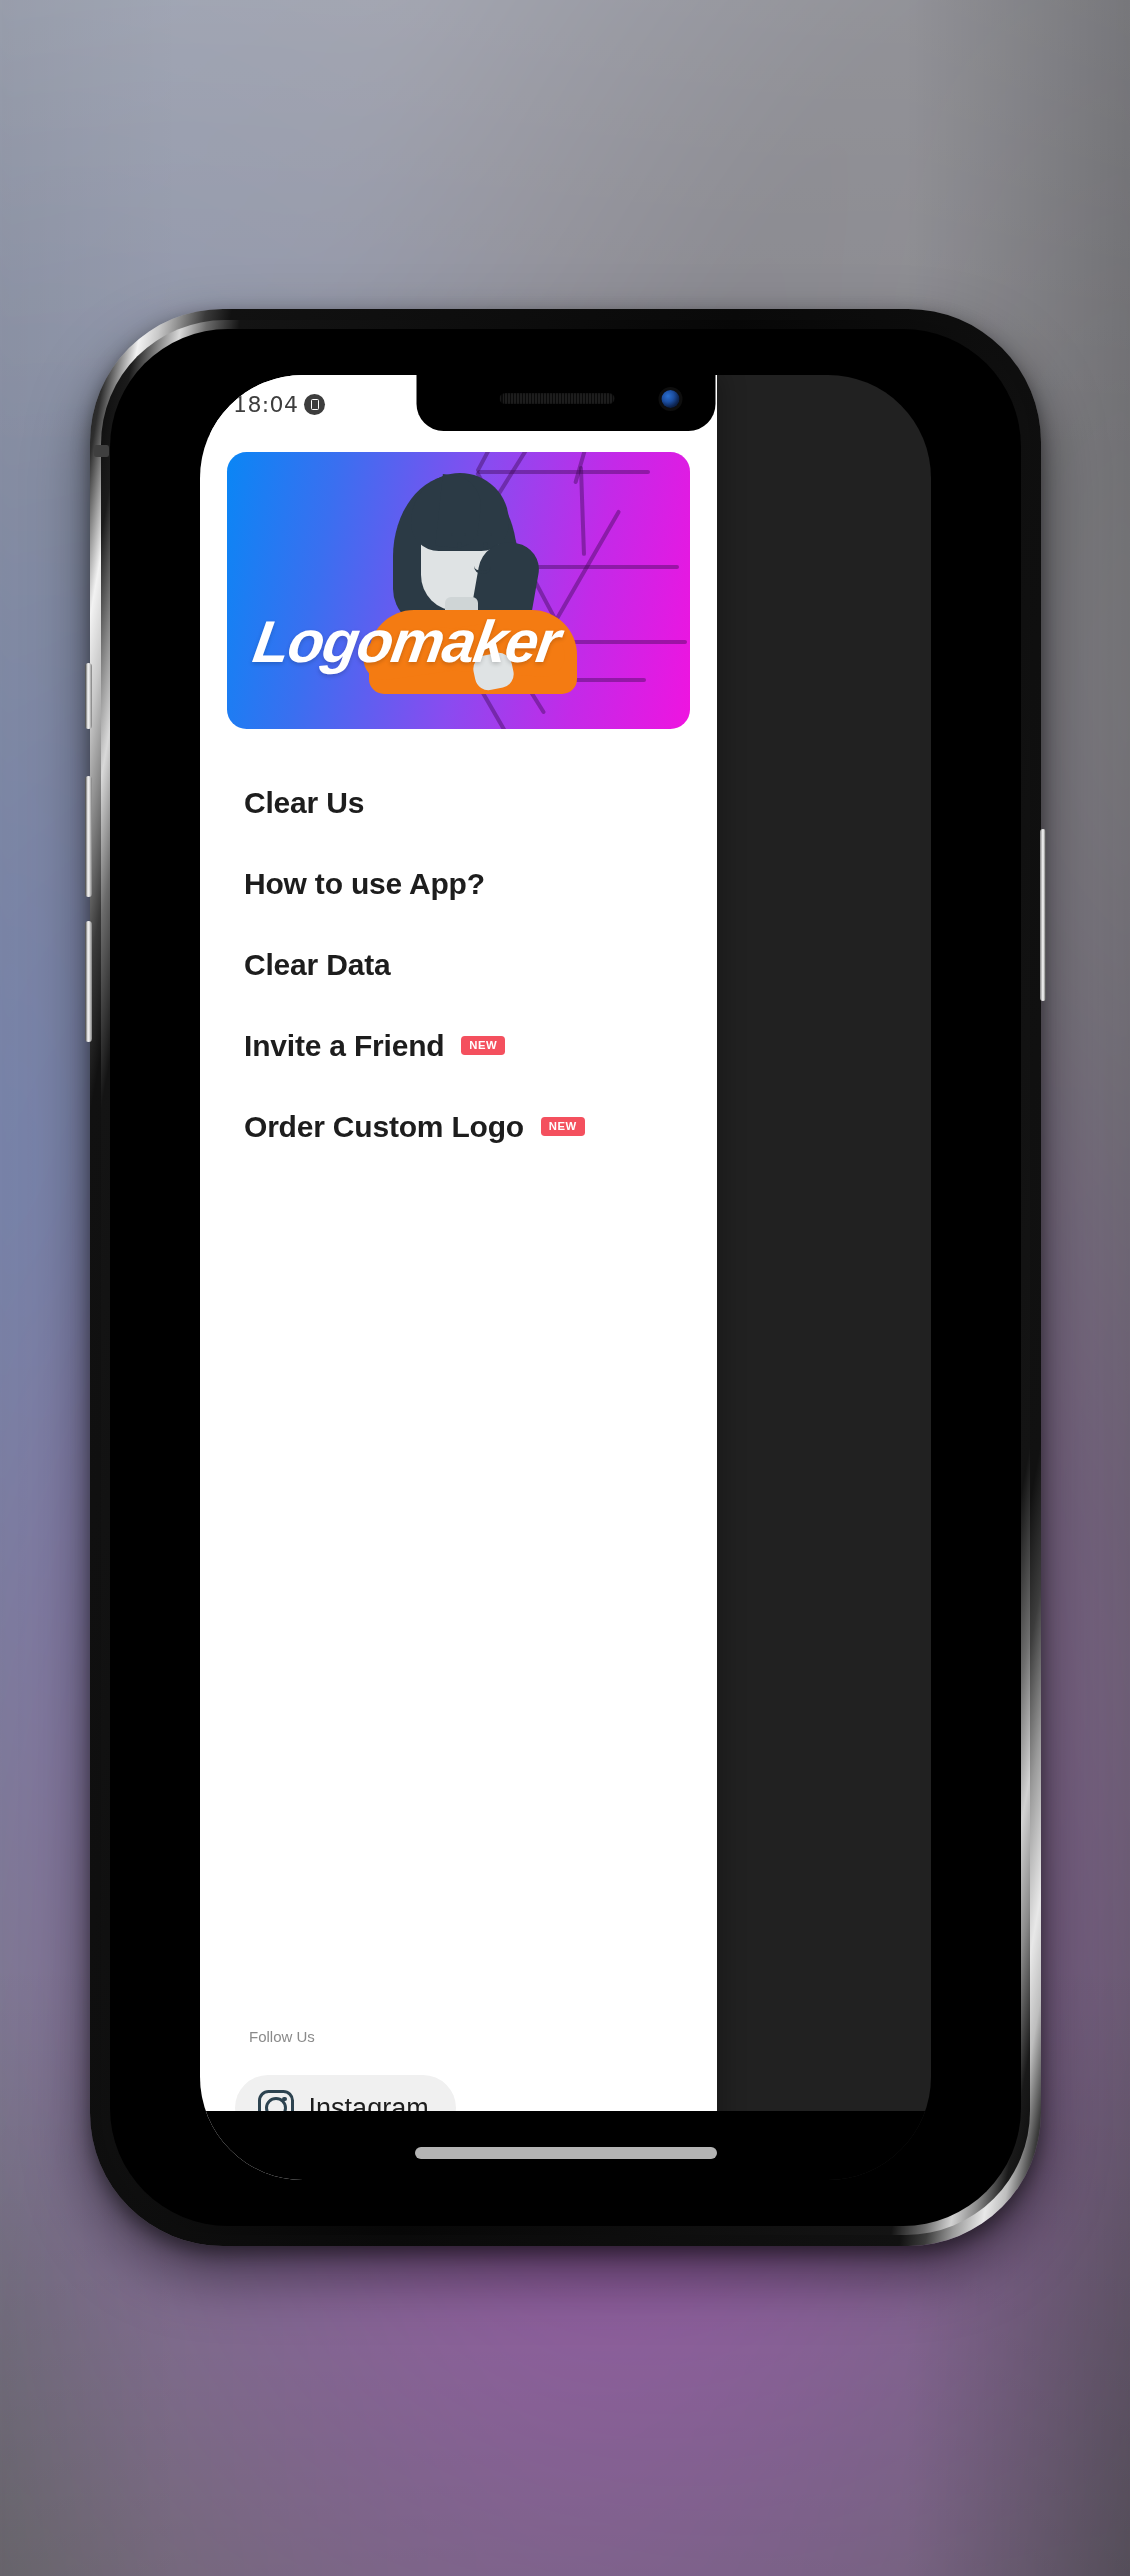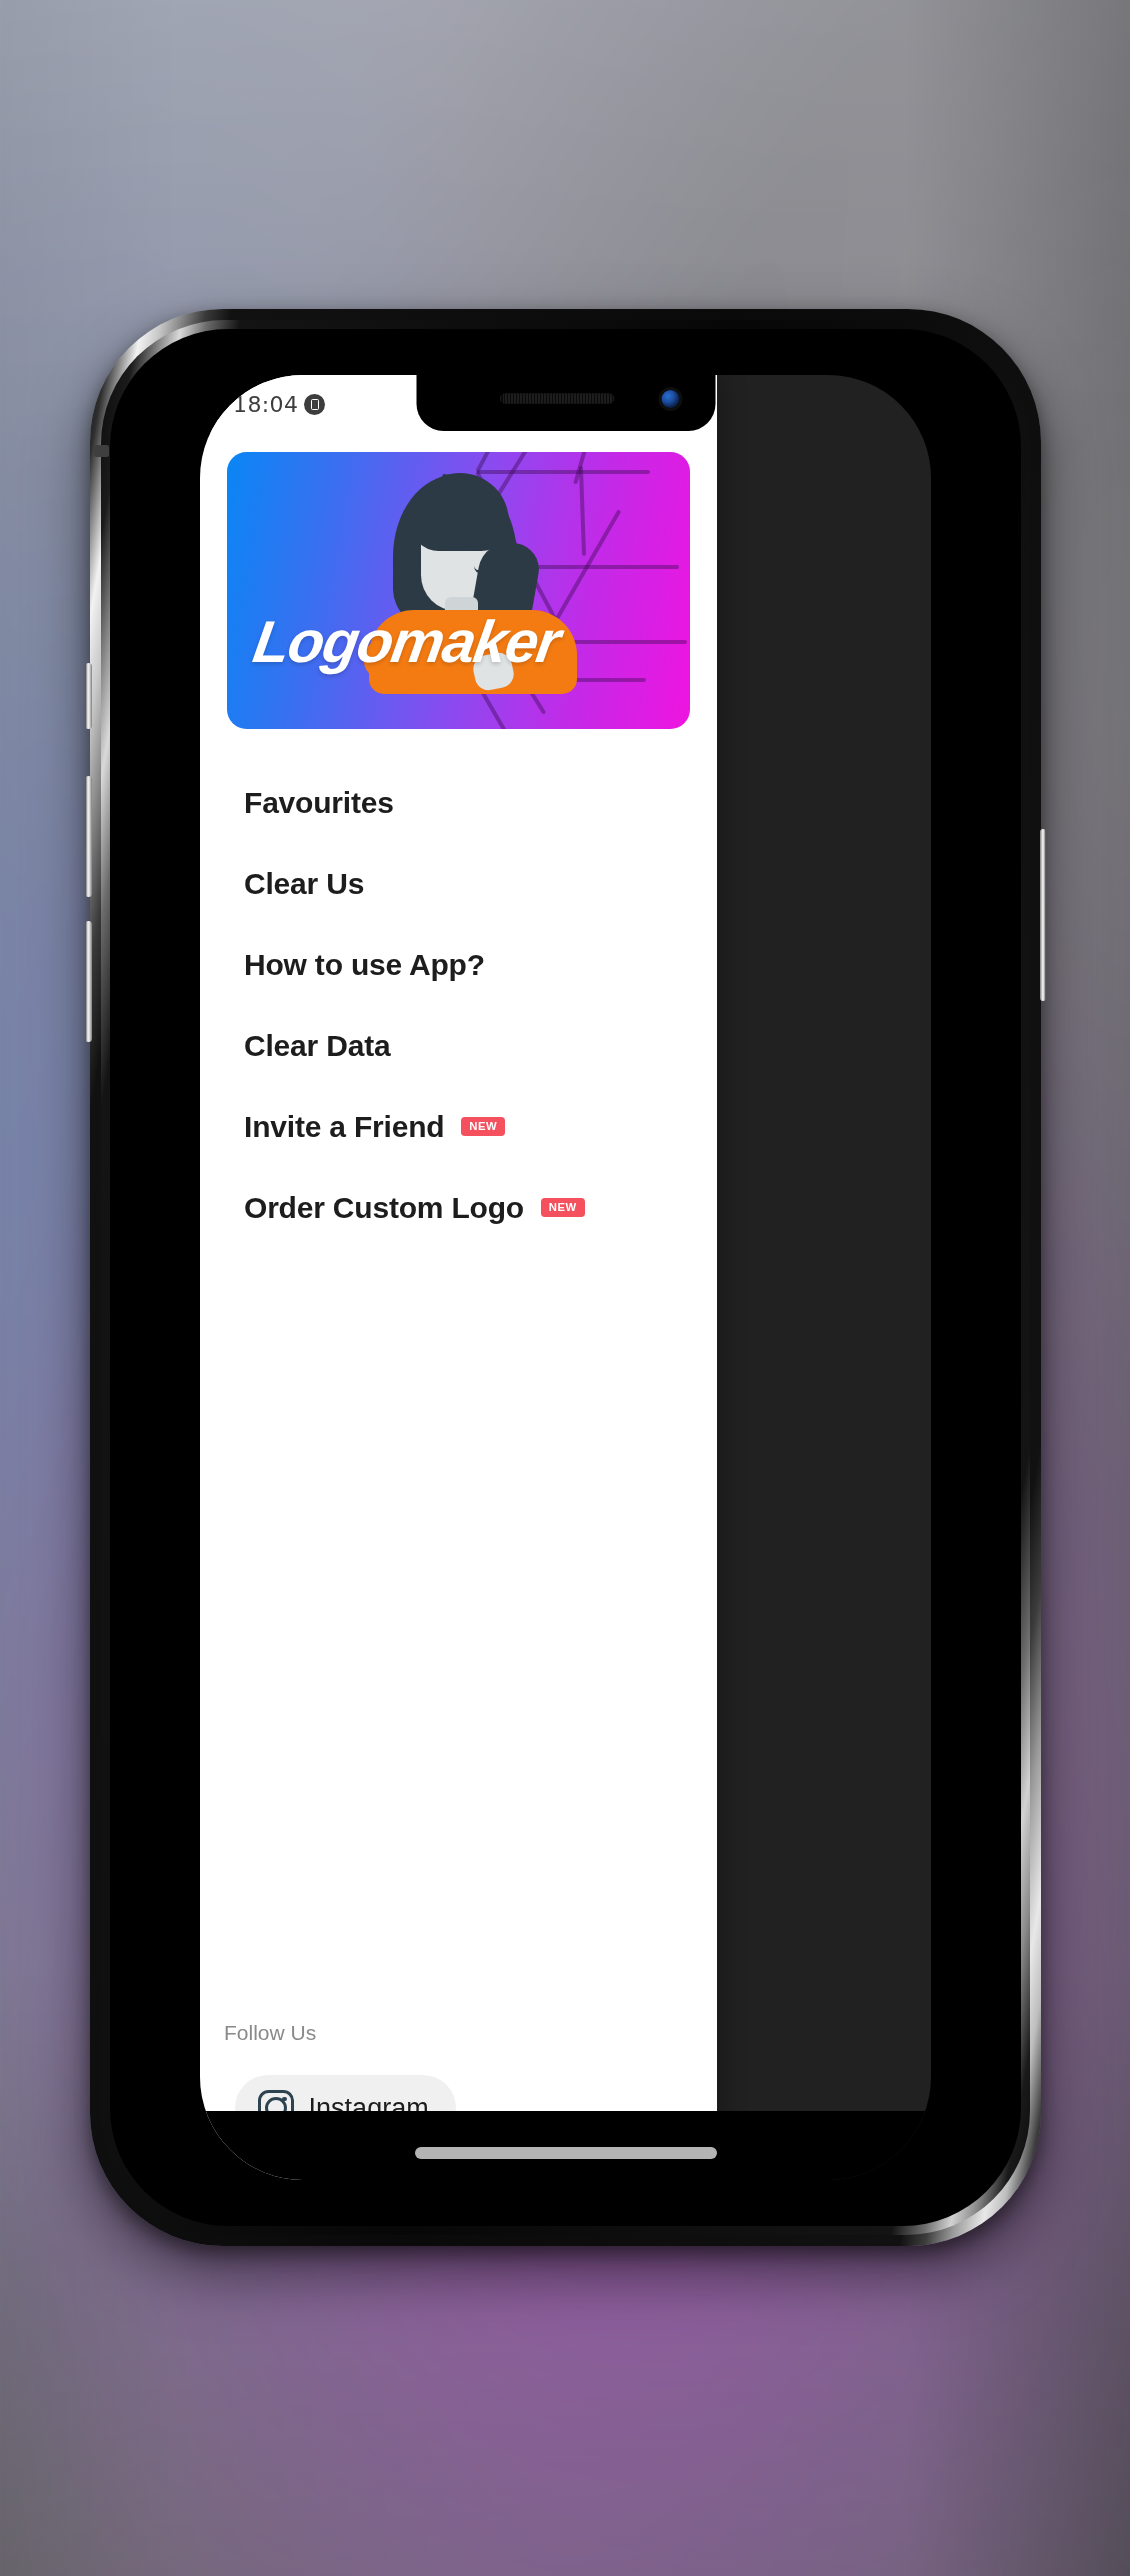--- a/index.html
+++ b/index.html
@@ -298,21 +298,21 @@
     display:flex; align-items:center; gap:16.6px;
     padding:0 0 0 44px; height:81px;
   }
   .menu-label { font-size:30px; font-weight:bold; color:#1d1d1d; letter-spacing:-0.2px; }
   .menu-badge {
     background:#f4505e; color:#fff; font-size:11.3px; font-weight:bold;
     padding:3.8px 8.3px 3px; border-radius:3.8px; letter-spacing:0.5px; line-height:1;
   }
 
   #drawer-footer { margin-top:auto; padding:0 0 39px 0; }
-  #follow-label { font-size:21px; color:#8a8a8a; padding-left:24px; }
+  #follow-label { font-size:15px; color:#8a8a8a; padding-left:49px; }
   #social-row { display:flex; gap:22.6px; padding:30px 0 0 35px; }
   .social-pill {
     display:flex; align-items:center; gap:15px;
     background:#f0f0f0; border-radius:45px; padding:15px 27px 15px 22.6px;
   }
   .social-label { font-size:27px; color:#1d1d1d; }
   .ig-icon { width:36px; height:36px; border:3px solid #2d4350; border-radius:10.6px; position:relative; }
   .ig-icon::before { content:""; position:absolute; left:50%; top:50%; transform:translate(-50%,-50%);
     width:16px; height:16px; border:3px solid #2d4350; border-radius:50%; }
   .ig-icon::after { content:""; position:absolute; right:3.8px; top:3.8px; width:4.5px; height:4.5px;
@@ -593,23 +593,20 @@
           <div class="body-orange"></div>
           <div class="arm" style="left:1.5px;width:143px;transform:rotate(-8deg)"></div>
           <div class="arm" style="left:53px;width:151px;transform:rotate(4deg)"></div>
           <div class="hand"></div>
         </div>
         <div class="bn-word">Logomaker</div>
       </div>
 
       <div id="drawer-menu">
         <div class="menu-item">
-          <span class="menu-label">Favourites</span>
-        </div>
-        <div class="menu-item">
           <span class="menu-label">Clear Us</span>
         </div>
         <div class="menu-item">
           <span class="menu-label">How to use App?</span>
         </div>
         <div class="menu-item">
           <span class="menu-label">Clear Data</span>
         </div>
         <div class="menu-item">
           <span class="menu-label">Invite a Friend</span>

